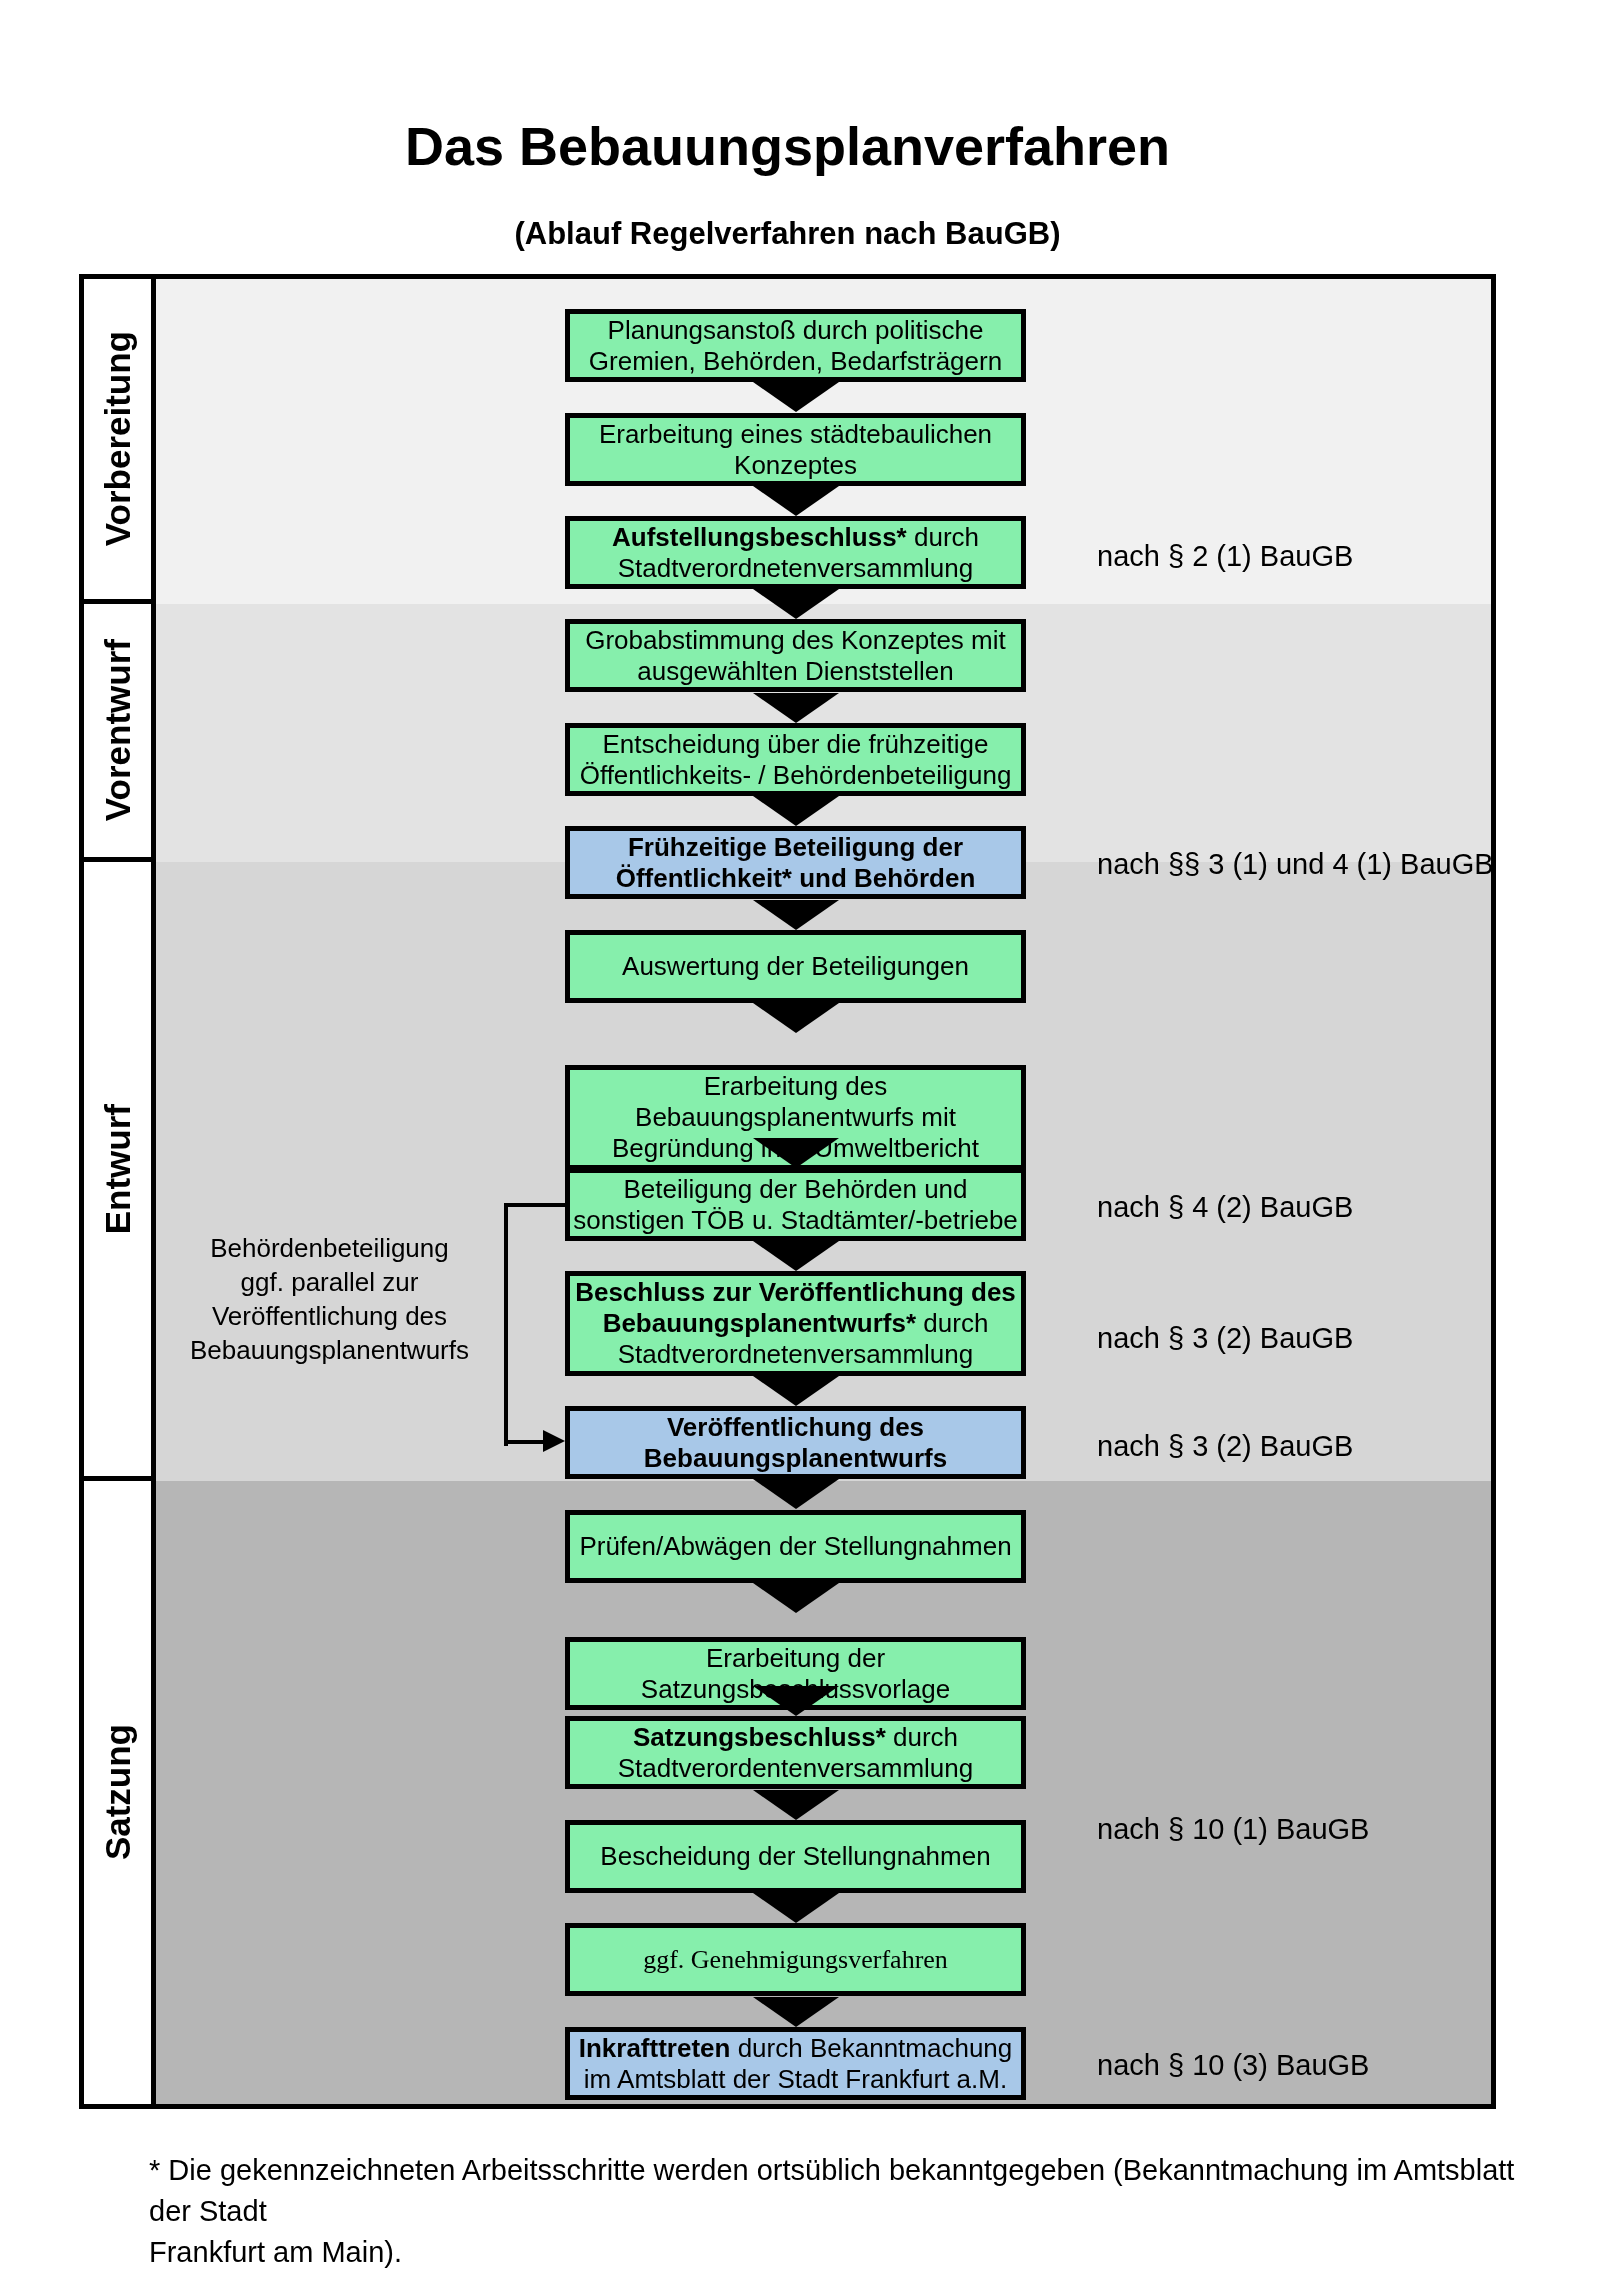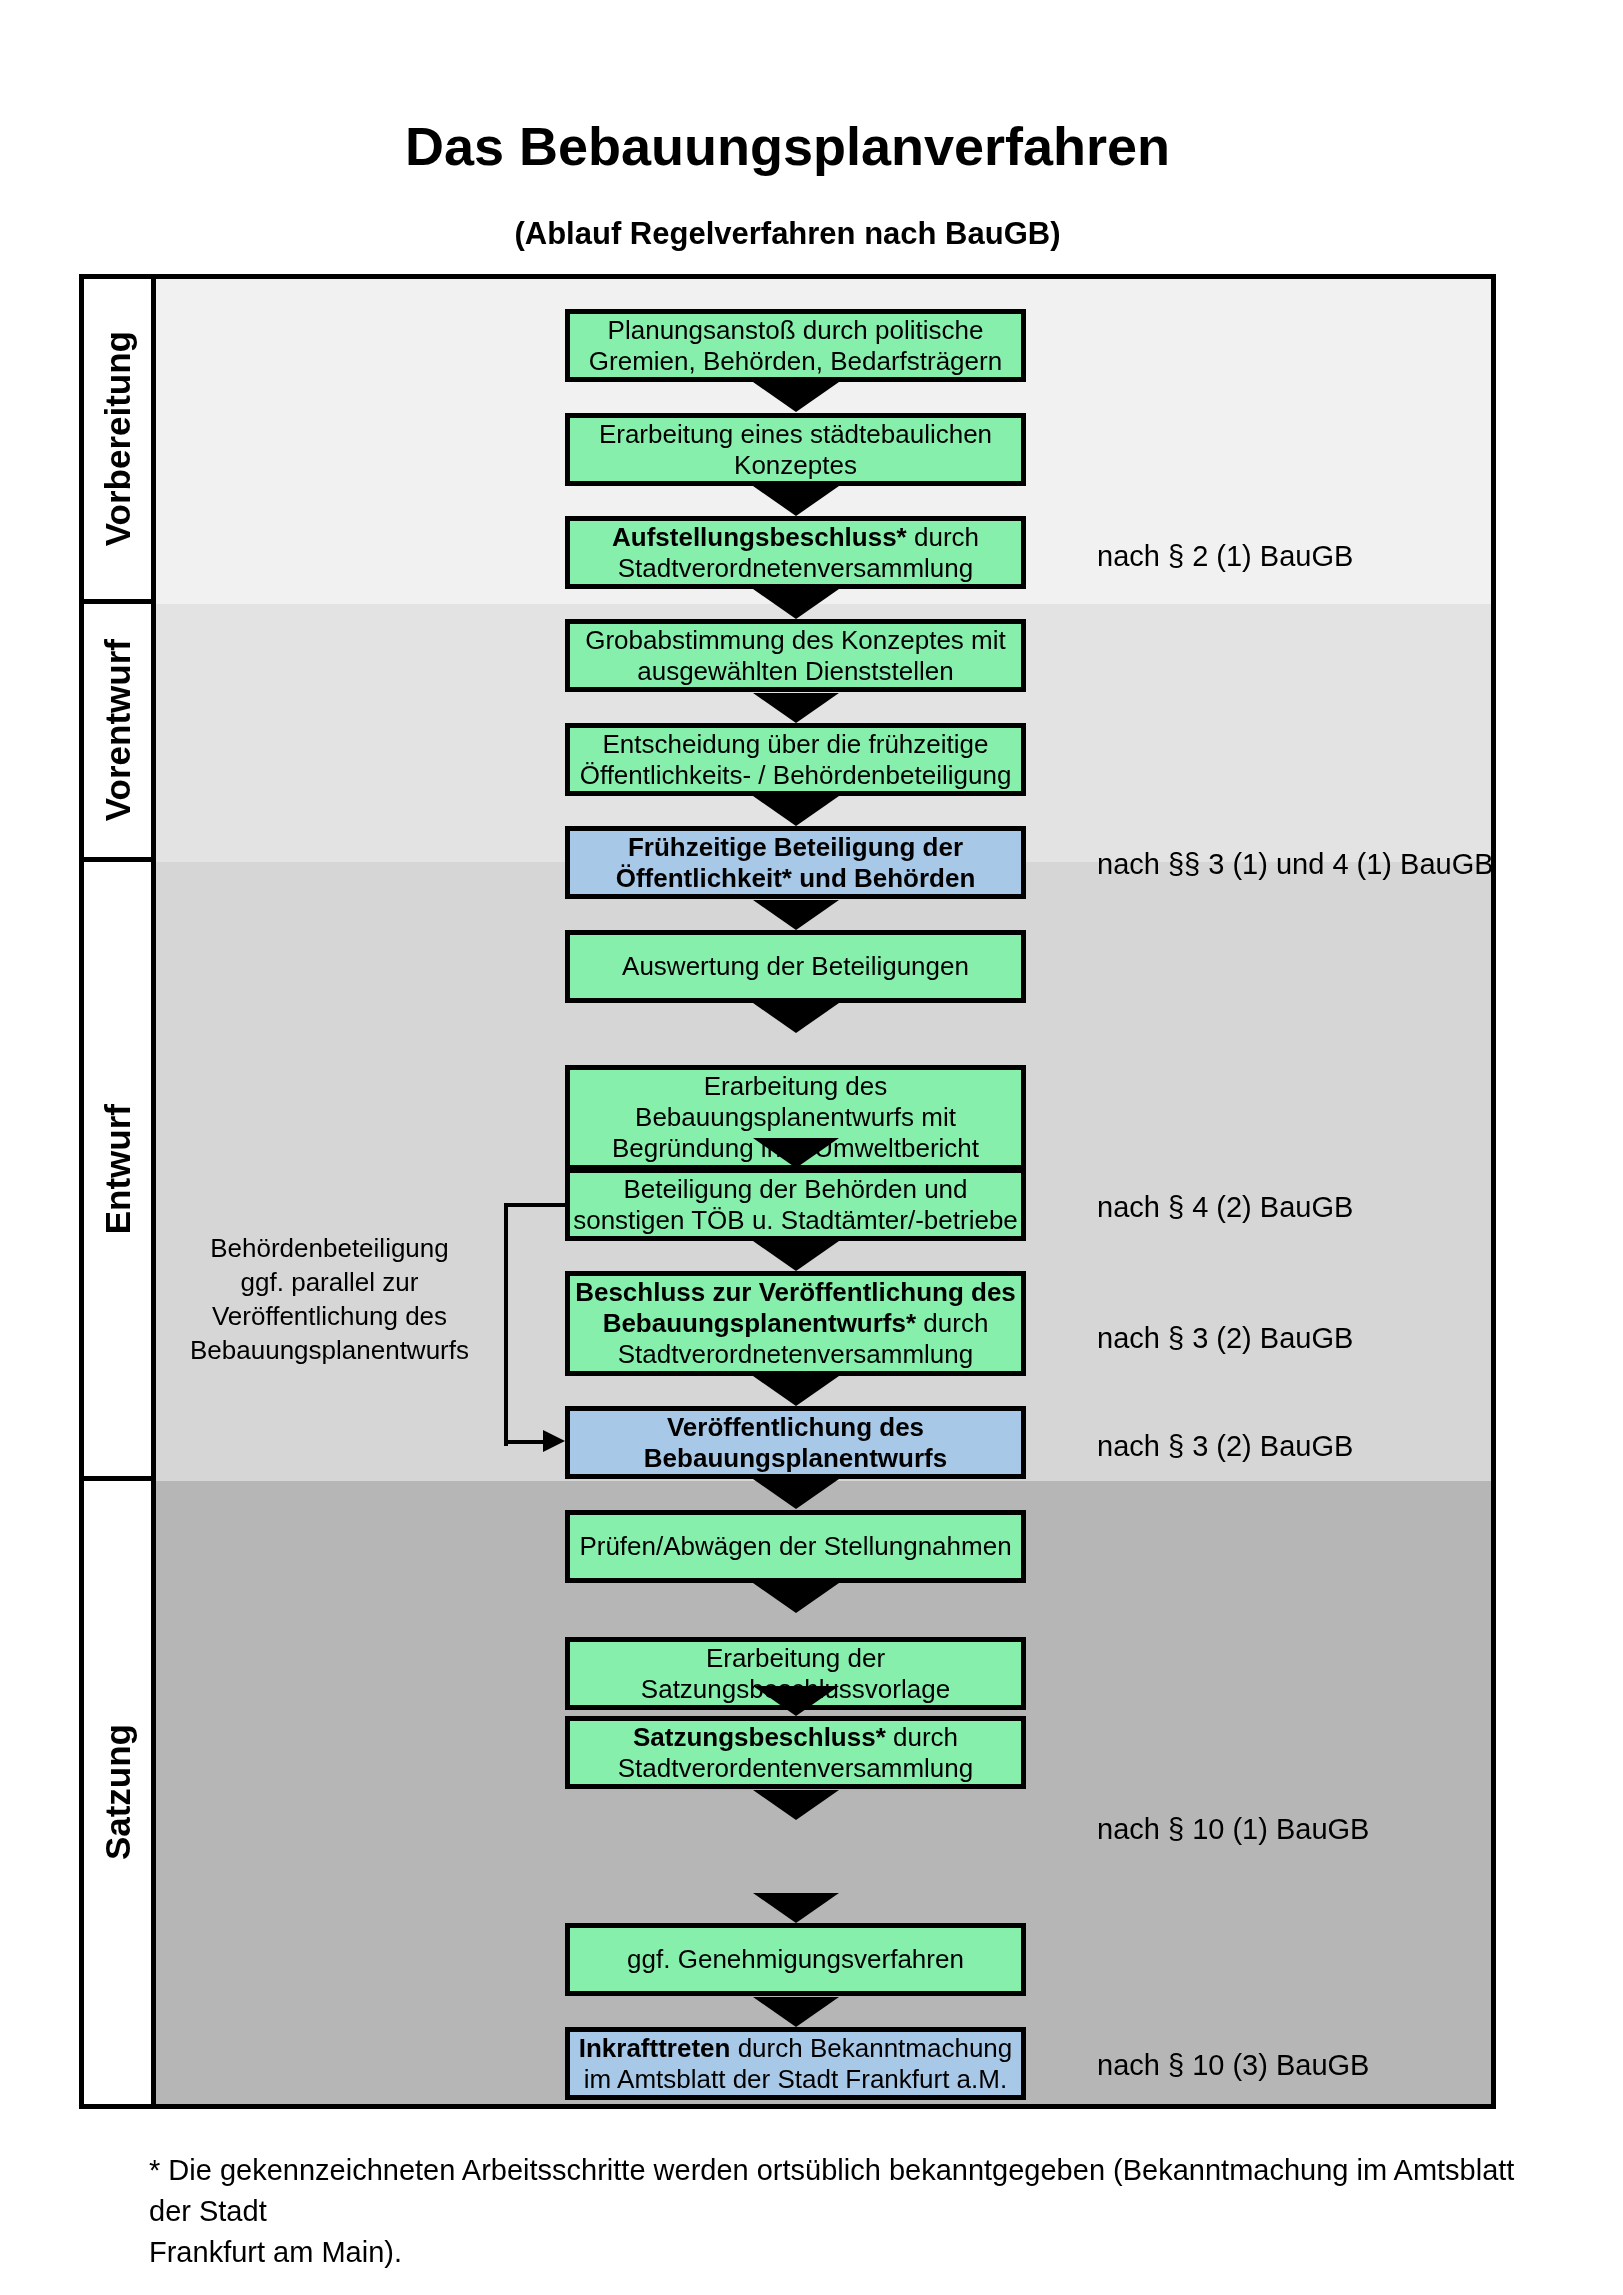--- a/index.html
+++ b/index.html
@@ -39,21 +39,21 @@
        font-size:26px;line-height:31px;white-space:pre-line;}
   .box .inner{display:inline;}
   .box .b{font-weight:bold;}
   .blue{background:#a8c8e8;}
   .h2{height:73px;}
   .h3{height:105px;}
 
   .b1{top:30px;}  .b2{top:134px;} .b3{top:237px;} .b4{top:340px;} .b5{top:444px;}
   .b6{top:547px;} .b7{top:651px;} .b8{top:786px;} .b9{top:889px;} .b10{top:992px;}
   .b11{top:1127px;} .b12{top:1231px;} .b13{top:1358px;} .b14{top:1437px;}
-  .b15{top:1541px;} .b16{top:1644px;} .b17{top:1748px;}
+  .b15{top:1541px;} .b16{top:1644px;font-family:Liberation Serif, serif;} .b17{top:1748px;}
 
   
   .arr{position:absolute;left:669px;width:0;height:0;
        border-left:43px solid transparent;border-right:43px solid transparent;
        border-top:30px solid #000;}
   .ar1{top:103px;} .ar2{top:207px;} .ar3{top:310px;} .ar4{top:414px;} .ar5{top:517px;}
   .ar6{top:621px;} .ar7{top:724px;} .ar8{top:859px;} .ar9{top:962px;} .ar10{top:1097px;}
   .ar11{top:1200px;} .ar12{top:1304px;} .ar13{top:1407px;} .ar14{top:1511px;}
   .ar15{top:1614px;} .ar16{top:1718px;}
 
@@ -161,20 +161,21 @@
     <div class="arr ar12"></div>
 
     <div class="box h2 b13"><span class="inner"><span class="b"></span><span>Erarbeitung der
 Satzungsbeschlussvorlage</span></span></div>
     <div class="arr ar13"></div>
 
     <div class="box h2 b14"><span class="inner"><span class="b">Satzungsbeschluss*</span><span> durch
 Stadtverordentenversammlung</span></span></div>
     <div class="arr ar14"></div>
 
+    <div class="box h2 b15"><span class="inner"><span class="b"></span><span>Bescheidung der Stellungnahmen</span></span></div>
     <div class="arr ar15"></div>
 
     <div class="box h2 b16"><span class="inner"><span class="b"></span><span>ggf. Genehmigungsverfahren</span></span></div>
     <div class="arr ar16"></div>
 
     <div class="box h2 b17 blue"><span class="inner"><span class="b">Inkrafttreten</span><span> durch Bekanntmachung
 im Amtsblatt der Stadt Frankfurt a.M.</span></span></div>
 
     <div class="ann a1">nach § 2 (1) BauGB</div>
     <div class="ann a2">nach §§ 3 (1) und 4 (1) BauGB</div>

